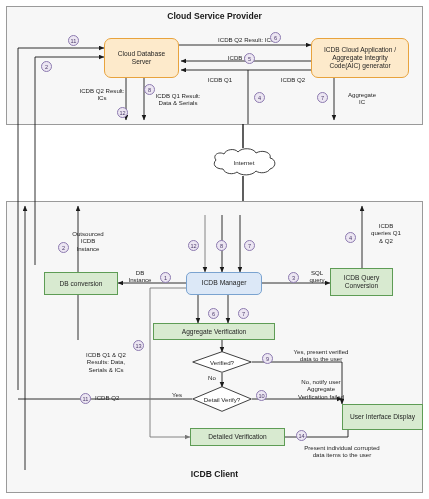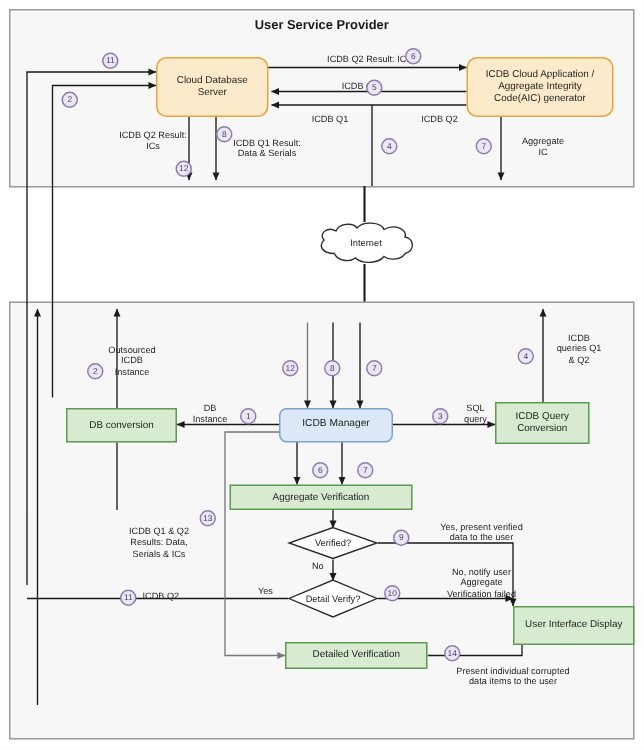--- a/index.html
+++ b/index.html
@@ -22,21 +22,22 @@
   .cloudw span{position:absolute;left:0;top:0;width:100%;height:100%;display:flex;align-items:center;justify-content:center;font-size:6.2px;color:#1f1f1f;}
 </style>
 </head>
 <body>
 
 <div id="stage">
 
   <div class="bound" style="left:6px;top:6px;width:417px;height:119px;"></div>
   <div class="bound" style="left:6px;top:201px;width:417px;height:292px;"></div>
 
-  <div class="zone-title" style="left:6px;top:11px;width:417px;">User Service Provider</div>
+  <div class="zone-title" style="left:6px;top:11px;width:417px;">Cloud Service Provider</div>
+  <div class="zone-title" style="left:6px;top:469px;width:417px;">ICDB Client</div>
 
   <svg class="wires">
     <defs>
       <marker id="ah" markerWidth="7" markerHeight="7" refX="5.6" refY="2.6" orient="auto">
         <path d="M0,0 L5.8,2.6 L0,5.2 z" fill="#1a1a1a"></path>
       </marker>
       <marker id="ahg" markerWidth="7" markerHeight="7" refX="5.6" refY="2.6" orient="auto">
         <path d="M0,0 L5.8,2.6 L0,5.2 z" fill="#777777"></path>
       </marker>
     </defs>

